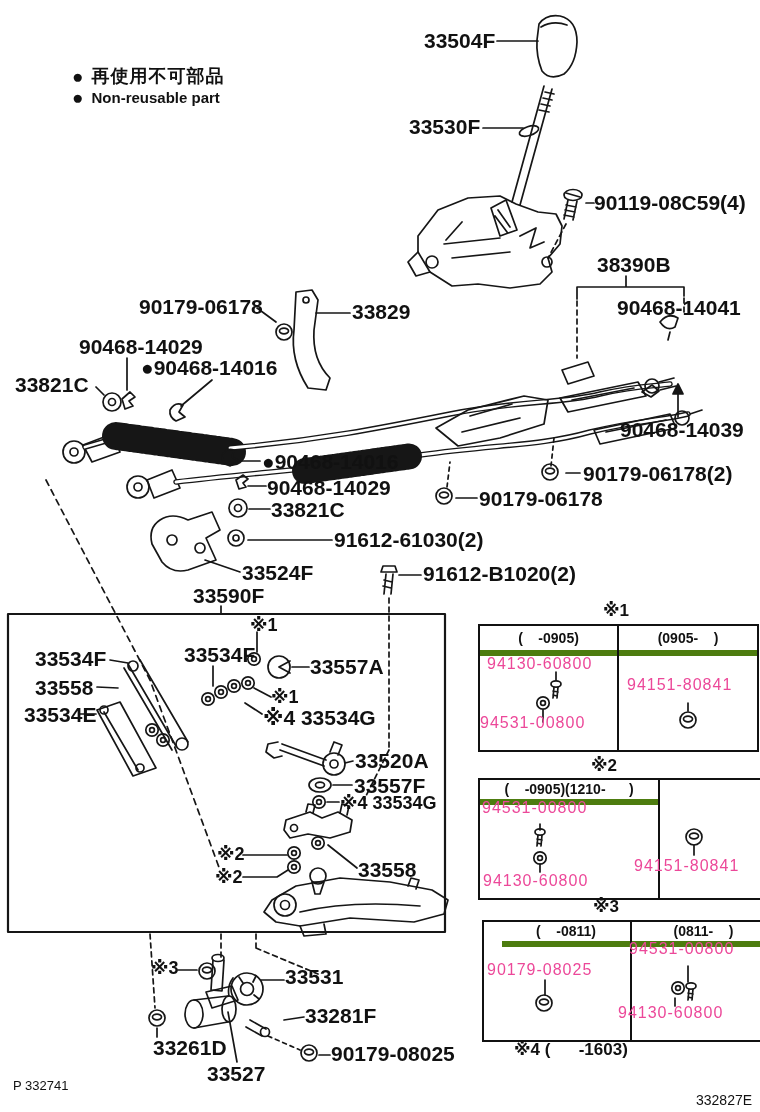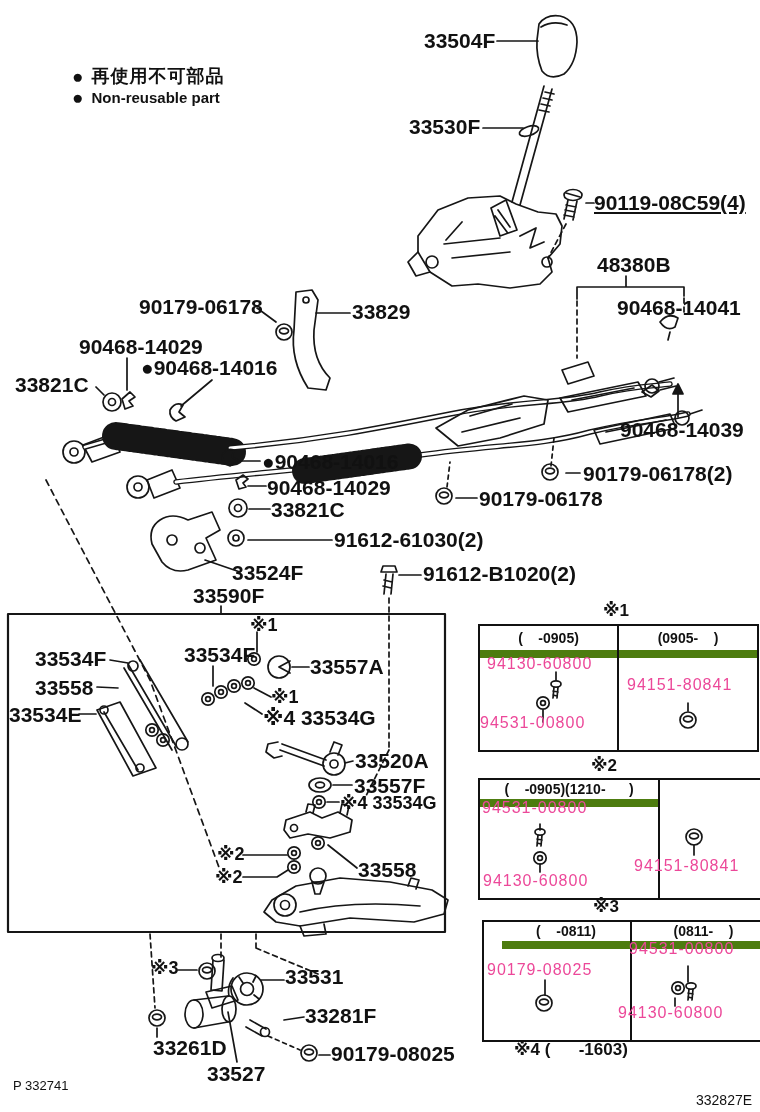--- a/index.html
+++ b/index.html
@@ -10,21 +10,21 @@
   .fs18{font-size:18px;}
   .fs17{font-size:17px;}
   .tnum{position:absolute;font-weight:normal;font-size:16px;letter-spacing:1px;white-space:pre;color:#ec4899;}
   .legend-row{position:absolute;display:flex;align-items:center;gap:8px;font-weight:bold;color:#111;}
   .legend-dot{font-size:19px;line-height:1;}
   .jp{font-size:18px;letter-spacing:1px;}
   .en{font-size:15px;}
   .tbl{position:absolute;border:2px solid #111;display:flex;}
   .tcol{height:100%;box-sizing:border-box;}
   .tcol.first{border-right:2px solid #111;}
-  .thead{border-bottom:8px solid #4d7c0f;text-align:center;font-weight:bold;font-size:14px;white-space:pre;
+  .thead{border-bottom:6px solid #4d7c0f;text-align:center;font-weight:bold;font-size:14px;white-space:pre;
          font-family:"Liberation Sans","DejaVu Sans",sans-serif;}
   .foot{position:absolute;font-size:13px;color:#111;white-space:pre;}
 </style>
 </head>
 <body>
 
 <div id="stage">
 
 <svg width="760" height="1112" viewBox="0 0 760 1112" fill="none" stroke="#161616" stroke-width="1.7" stroke-linecap="round" stroke-linejoin="round">
   <defs>
@@ -240,46 +240,46 @@
   <span class="legend-dot">●</span>
   <span class="jp">再使用不可部品</span>
 </div>
 <div class="legend-row" style="left:72px;top:88px;">
   <span class="legend-dot">●</span>
   <span class="en">Non-reusable part</span>
 </div>
 
 <div class="lbl" style="left:424px;top:30px;">33504F</div>
 <div class="lbl" style="left:409px;top:116px;">33530F</div>
-<div class="lbl" style="left:594px;top:192px;text-decoration:underline;">90119-08C59(4)</div>
-<div class="lbl" style="left:597px;top:254px;">48380B</div>
+<div class="lbl" style="left:594px;top:192px;">90119-08C59(4)</div>
+<div class="lbl" style="left:597px;top:254px;">38390B</div>
 <div class="lbl" style="left:617px;top:297px;">90468-14041</div>
 <div class="lbl" style="left:139px;top:296px;">90179-06178</div>
 <div class="lbl" style="left:352px;top:301px;">33829</div>
 <div class="lbl" style="left:79px;top:336px;">90468-14029</div>
 <div class="lbl" style="left:141px;top:357px;">●90468-14016</div>
 <div class="lbl" style="left:15px;top:374px;">33821C</div>
 <div class="lbl" style="left:620px;top:419px;">90468-14039</div>
 <div class="lbl" style="left:583px;top:463px;">90179-06178(2)</div>
 <div class="lbl" style="left:479px;top:488px;">90179-06178</div>
 <div class="lbl" style="left:262px;top:451px;">●90468-14016</div>
 <div class="lbl" style="left:267px;top:477px;">90468-14029</div>
 <div class="lbl" style="left:271px;top:499px;">33821C</div>
 <div class="lbl" style="left:334px;top:529px;">91612-61030(2)</div>
-<div class="lbl" style="left:232px;top:562px;">33524F</div>
+<div class="lbl" style="left:242px;top:562px;">33524F</div>
 <div class="lbl" style="left:193px;top:585px;">33590F</div>
 <div class="lbl" style="left:423px;top:563px;">91612-B1020(2)</div>
 <div class="lbl fs18" style="left:250px;top:616px;">※1</div>
 <div class="lbl" style="left:184px;top:644px;">33534F</div>
 <div class="lbl" style="left:310px;top:656px;">33557A</div>
 <div class="lbl fs18" style="left:271px;top:688px;">※1</div>
 <div class="lbl" style="left:263px;top:707px;">※4 33534G</div>
 <div class="lbl" style="left:35px;top:648px;">33534F</div>
 <div class="lbl" style="left:35px;top:677px;">33558</div>
-<div class="lbl" style="left:9px;top:704px;">33534E</div>
+<div class="lbl" style="left:24px;top:704px;">33534E</div>
 <div class="lbl" style="left:355px;top:750px;">33520A</div>
 <div class="lbl" style="left:354px;top:775px;">33557F</div>
 <div class="lbl fs18" style="left:340px;top:794px;">※4 33534G</div>
 <div class="lbl fs18" style="left:217px;top:845px;">※2</div>
 <div class="lbl fs18" style="left:215px;top:868px;">※2</div>
 <div class="lbl" style="left:358px;top:859px;">33558</div>
 <div class="lbl fs18" style="left:151px;top:959px;">※3</div>
 <div class="lbl" style="left:285px;top:966px;">33531</div>
 <div class="lbl" style="left:305px;top:1005px;">33281F</div>
 <div class="lbl" style="left:153px;top:1037px;">33261D</div>

